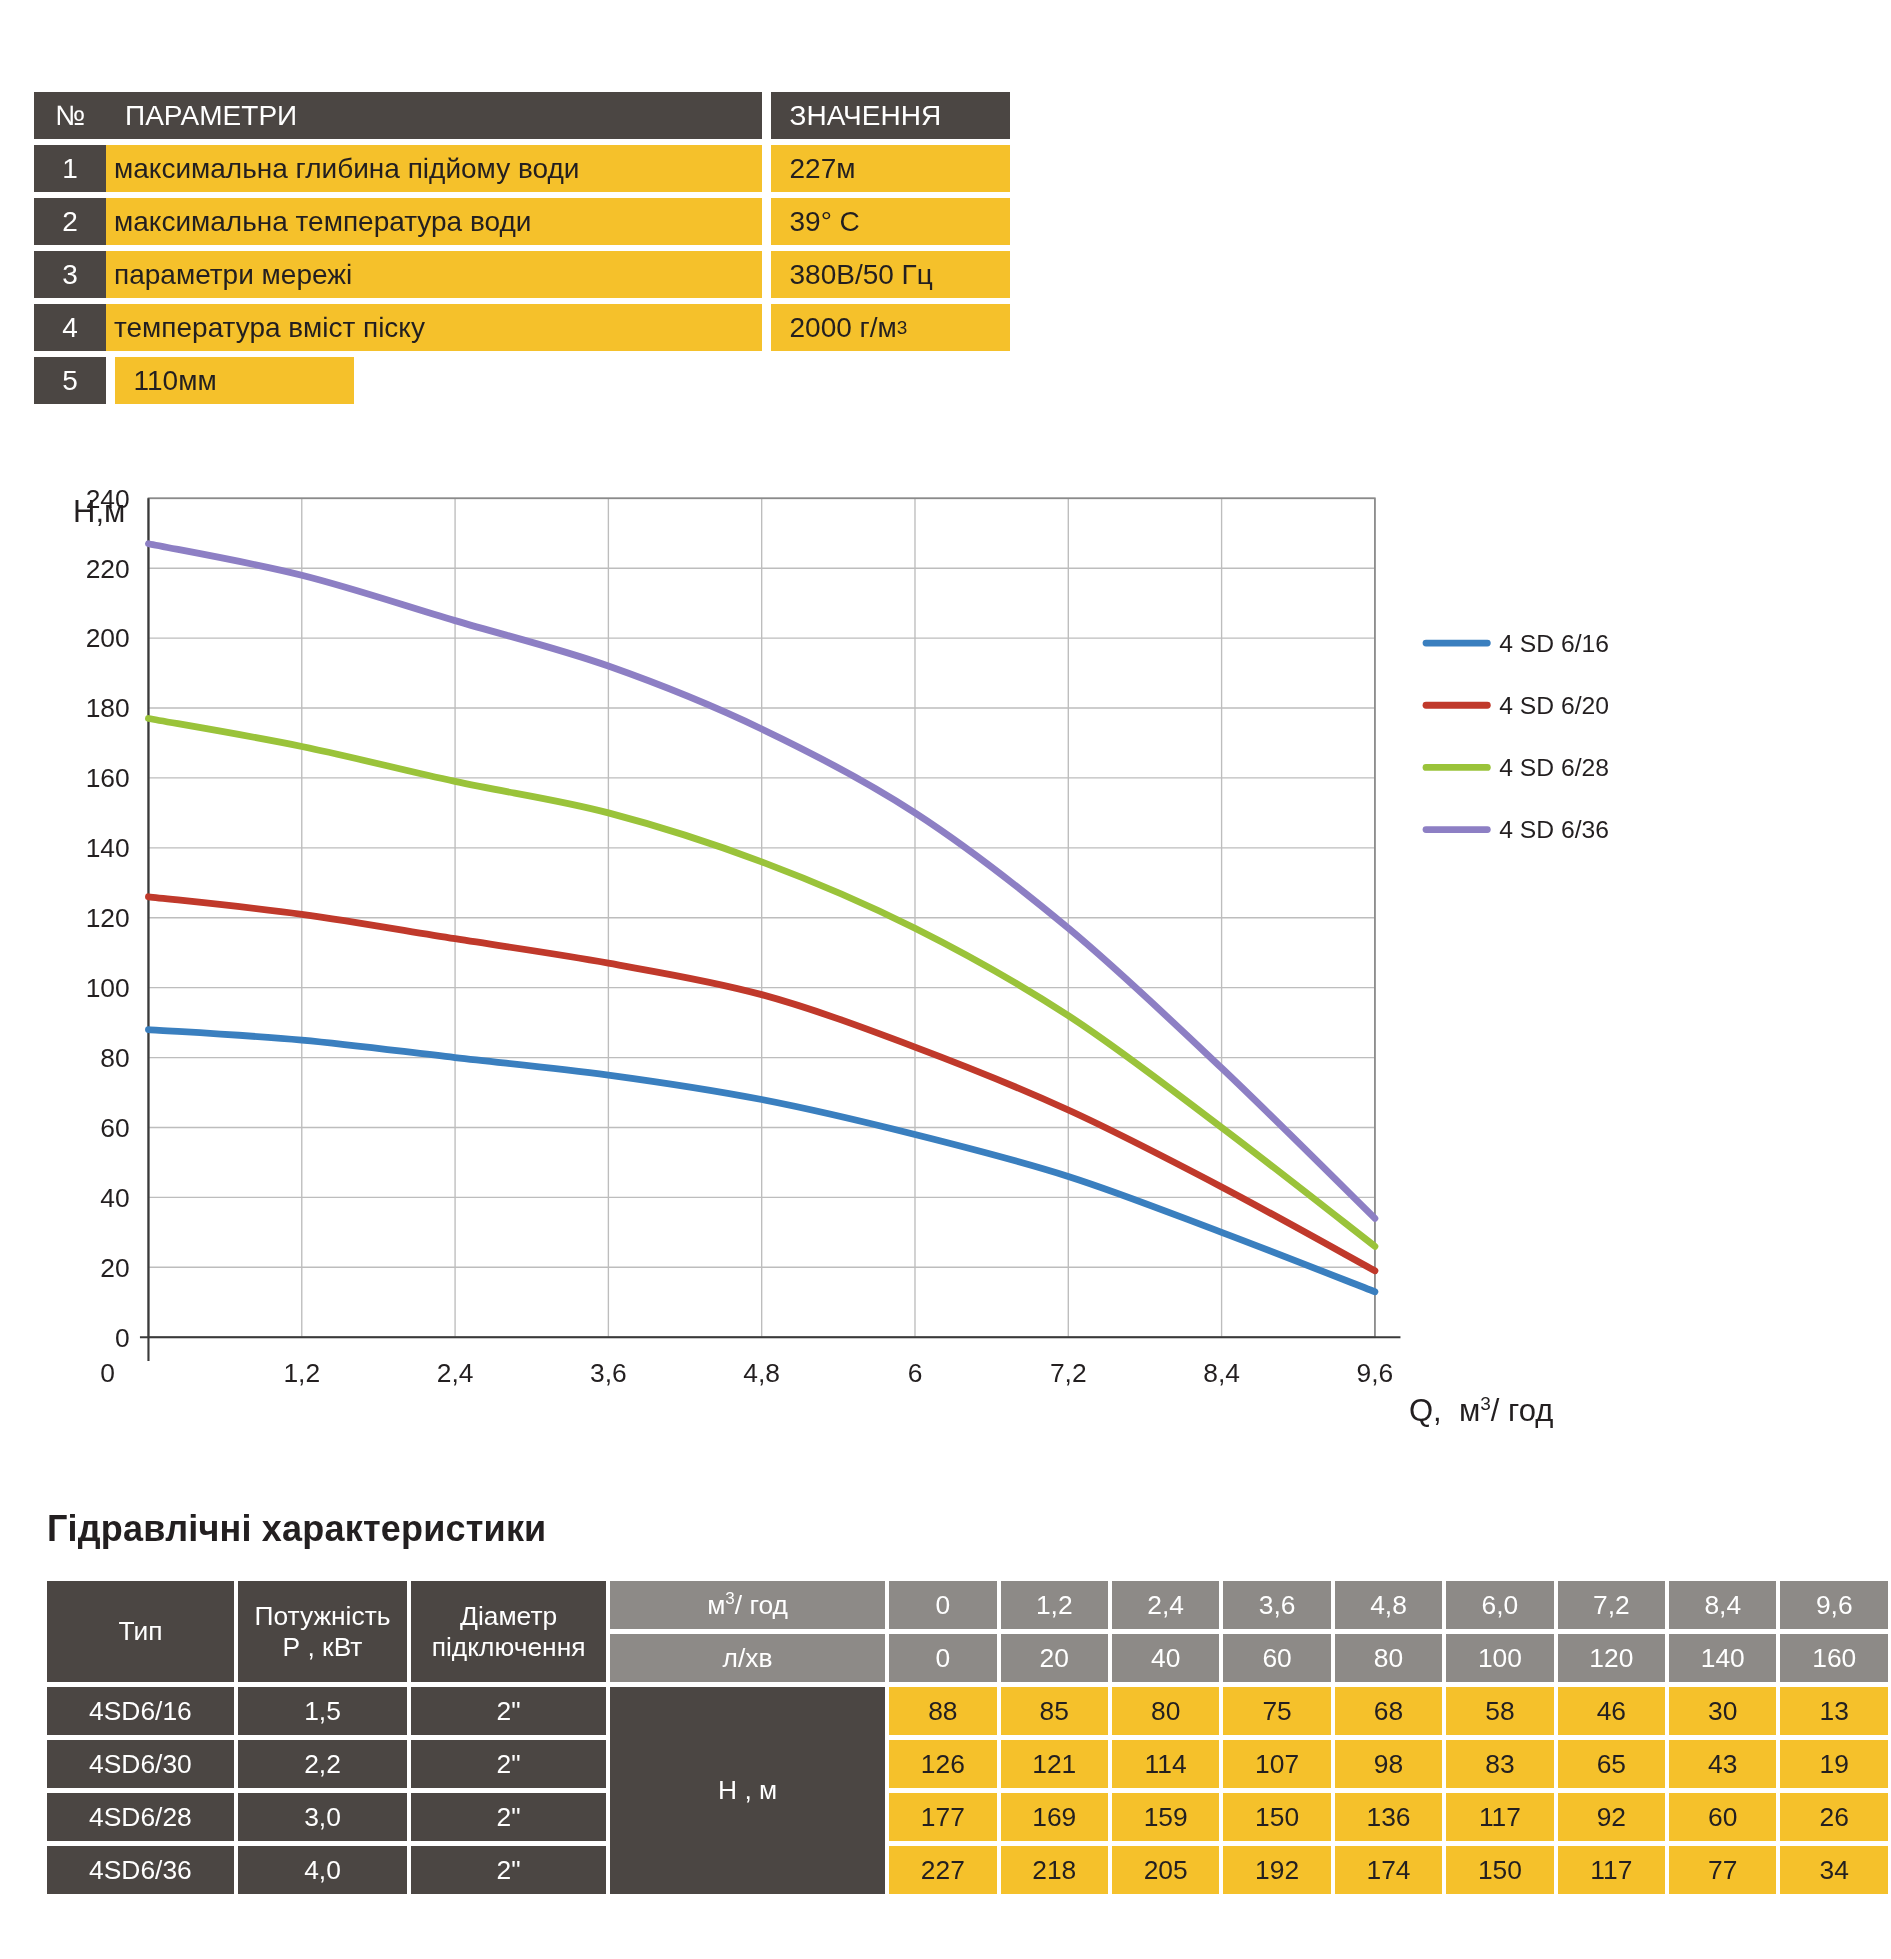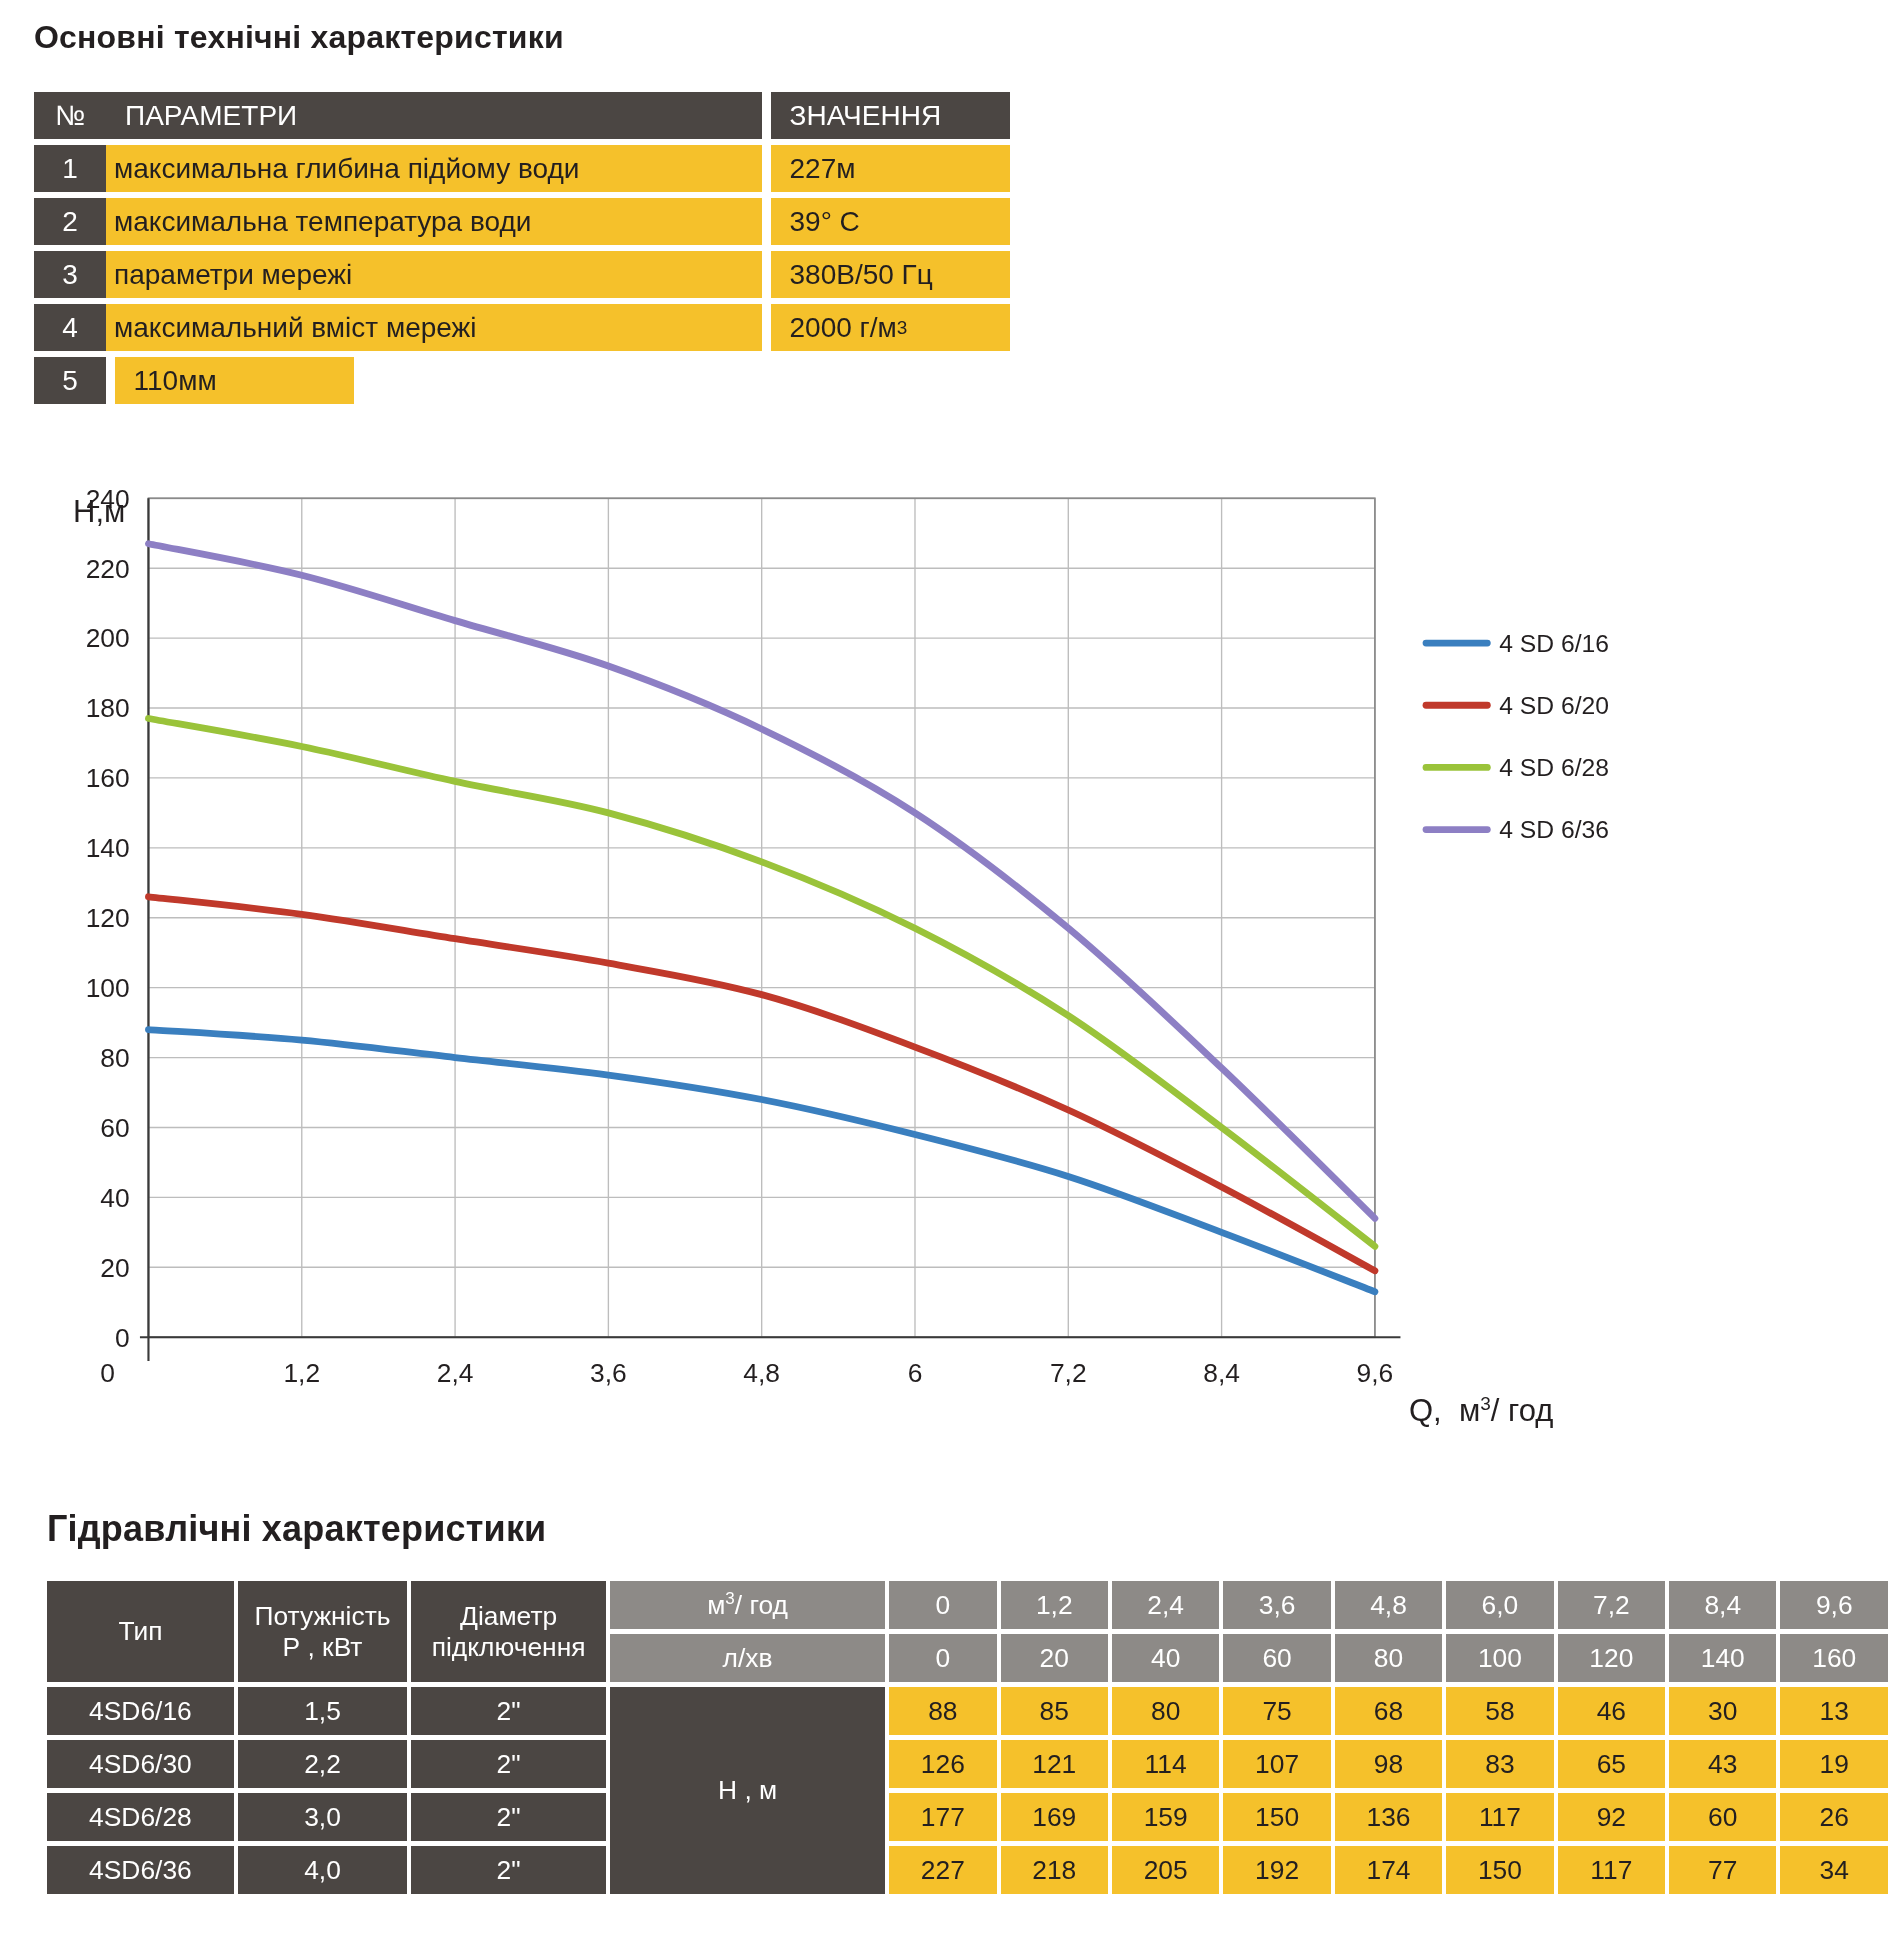--- a/index.html
+++ b/index.html
@@ -79,21 +79,20 @@
   td.w-dia{width:196px;}
   td.w-unit{width:281px;}
   td.w-val{width:109px;}
   .sup2{font-size:17px;vertical-align:super;}
 </style>
 </head>
 <body>
 
 <div class="wrap">
 
-  <div class="sec-title" id="title-main">Основні технічні характеристики</div>
 
   <div class="specs">
     <div class="specs-row head">
       <div class="cell cell-num">№</div>
       <div class="cell cell-param">ПАРАМЕТРИ</div>
       <div class="cell cell-val">ЗНАЧЕННЯ</div>
     </div>
     <div class="specs-row">
       <div class="cell cell-num">1</div>
       <div class="cell cell-param">максимальна глибина підйому води</div>
@@ -104,21 +103,21 @@
       <div class="cell cell-param">максимальна температура води</div>
       <div class="cell cell-val">39° C</div>
     </div>
     <div class="specs-row">
       <div class="cell cell-num">3</div>
       <div class="cell cell-param">параметри мережі</div>
       <div class="cell cell-val">380В/50 Гц</div>
     </div>
     <div class="specs-row">
       <div class="cell cell-num">4</div>
-      <div class="cell cell-param">максимальний вміст мережі</div>
+      <div class="cell cell-param">температура вміст піску</div>
       <div class="cell cell-val">2000 г/м<span class="sup">3</span></div>
     </div>
     <div class="specs-row">
       <div class="cell cell-num">5</div>
       <div class="cell cell-val">110мм</div>
     </div>
   </div>
 
   <div class="chart-area">
     <div id="chart-ylabel">Н,м</div>

